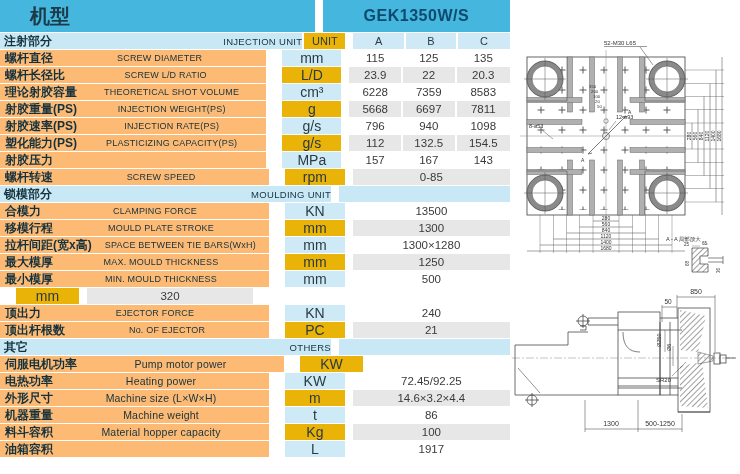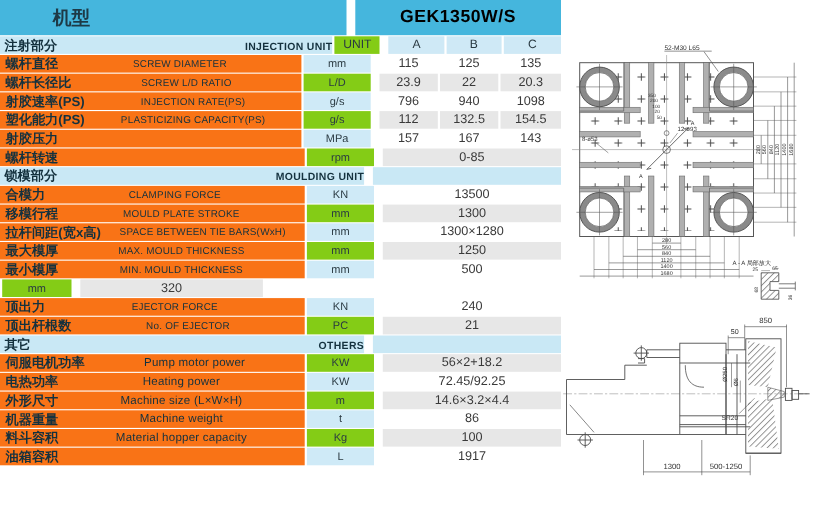--- a/index.html
+++ b/index.html
@@ -4,36 +4,36 @@
 <style>
   html,body{margin:0;padding:0;background:#fff;}
   .stage{position:relative;width:740px;height:474px;background:#fff;overflow:hidden;
          font-family:"Liberation Sans","DejaVu Sans",sans-serif;}
   .spec{position:absolute;left:0;top:0;width:510px;}
   .r{display:flex;height:16px;margin-top:1px;}
   .r.hdr{height:32px;margin-top:0;}
   
   .c-title{width:331px;background:#45b6dd;display:flex;align-items:center;}
   .c-model{width:197px;margin-left:8px;background:#45b6dd;display:flex;align-items:center;justify-content:center;
-           font-size:16px;font-weight:bold;color:#000000;letter-spacing:.5px;}
-  .t-cn{font-size:17px;font-weight:bold;color:#1d3a47;padding-left:48px;}
+           font-size:16px;font-weight:bold;color:#0c4a6e;letter-spacing:.5px;}
+  .t-cn{font-size:20px;font-weight:bold;color:#1d3a47;padding-left:30px;}
   .t-en{flex:1;text-align:center;font-size:16px;font-weight:bold;color:#1d3a47;letter-spacing:1px;}
   
   .c-sec{width:331px;background:#c9e8f5;display:flex;align-items:baseline;justify-content:space-between;}
   .sec-cn{font-size:12px;font-weight:bold;color:#14313e;padding-left:4px;}
-  .sec-en{font-size:9.5px;color:#14313e;margin-left:8px;letter-spacing:.3px;font-weight:bold;}
+  .sec-en{font-size:9.5px;color:#14313e;margin-left:8px;letter-spacing:.3px;}
   .c-secval{width:171px;margin-left:8px;background:#c9e8f5;}
   
-  .c-label{width:284px;background:#f97316;display:flex;align-items:center;}
+  .c-label{width:284px;background:#fdba74;display:flex;align-items:center;}
   .cn{font-size:12px;font-weight:bold;color:#14313e;padding-left:5px;white-space:nowrap;}
   .en{flex:1;text-align:center;font-size:9px;color:#14313e;white-space:nowrap;letter-spacing:.2px;}
   .en.big{font-size:10.5px;}
-  .c-unit{width:63px;margin-left:2px;background:#cfeaf7;display:flex;align-items:center;justify-content:center;
-          font-size:10px;color:#2a3a42;}
-  .c-unit.alt{background:#84cc16;}
+  .c-unit{width:63px;margin-left:16px;background:#cfeaf7;display:flex;align-items:center;justify-content:center;
+          font-size:14px;color:#2a3a42;}
+  .c-unit.alt{background:#eab308;}
   .c-val{width:55px;display:flex;align-items:center;justify-content:center;font-size:11.5px;color:#3a3a3a;}
   .c-val.a{margin-left:8px;}
   .c-val.m2{margin-left:2px;}
   .c-val.cc{width:57px;}
   .c-abc{background:#cfe9f6;font-size:11px;color:#2a3a42;}
   .vspan{width:166px;margin-left:8px;}
   .vw{background:#ffffff;text-align:right;}
   .vg{background:#e7e7e7;}
   .drawing{position:absolute;left:510px;top:0;}
   svg text{fill:#333;}
@@ -78,20 +78,40 @@
           <span class="cn">螺杆长径比</span>
           <span class="en">SCREW L/D RATIO</span>
         </div>
       <div class="c-unit alt">L/D</div>
       <div class="c-val a vg">23.9</div>
       <div class="c-val m2 vg">22</div>
       <div class="c-val m2 cc vg">20.3</div>
     </div>
     <div class="r">
       <div class="c-label">
+          <span class="cn">理论射胶容量</span>
+          <span class="en">THEORETICAL SHOT VOLUME</span>
+        </div>
+      <div class="c-unit">cm³</div>
+      <div class="c-val a vw">6228</div>
+      <div class="c-val m2 vw">7359</div>
+      <div class="c-val m2 cc vw">8583</div>
+    </div>
+    <div class="r">
+      <div class="c-label">
+          <span class="cn">射胶重量(PS)</span>
+          <span class="en">INJECTION WEIGHT(PS)</span>
+        </div>
+      <div class="c-unit alt">g</div>
+      <div class="c-val a vg">5668</div>
+      <div class="c-val m2 vg">6697</div>
+      <div class="c-val m2 cc vg">7811</div>
+    </div>
+    <div class="r">
+      <div class="c-label">
           <span class="cn">射胶速率(PS)</span>
           <span class="en">INJECTION RATE(PS)</span>
         </div>
       <div class="c-unit">g/s</div>
       <div class="c-val a vw">796</div>
       <div class="c-val m2 vw">940</div>
       <div class="c-val m2 cc vw">1098</div>
     </div>
     <div class="r">
       <div class="c-label">
@@ -108,20 +128,21 @@
           <span class="cn">射胶压力</span>
         </div>
       <div class="c-unit">MPa</div>
       <div class="c-val a vw">157</div>
       <div class="c-val m2 vw">167</div>
       <div class="c-val m2 cc vw">143</div>
     </div>
     <div class="r">
       <div class="c-label">
           <span class="cn">螺杆转速</span>
+          <span class="en">SCREW SPEED</span>
         </div>
       <div class="c-unit alt">rpm</div>
       <div class="c-val vspan vg">0-85</div>
     </div>
 
     <div class="r">
       <div class="c-sec">
         <span class="sec-cn">锁模部分</span>
         <span class="sec-en">MOULDING UNIT</span>
       </div>
@@ -196,21 +217,20 @@
       </div>
       <div class="c-secval"></div>
     </div>
 
     <div class="r">
       <div class="c-label">
           <span class="cn">伺服电机功率</span>
           <span class="en big">Pump motor power</span>
         </div>
       <div class="c-unit alt">KW</div>
-      <div class="c-val vspan vg">56×2+18.2</div>
     </div>
     <div class="r">
       <div class="c-label">
           <span class="cn">电热功率</span>
           <span class="en big">Heating power</span>
         </div>
       <div class="c-unit">KW</div>
       <div class="c-val vspan vw">72.45/92.25</div>
     </div>
     <div class="r">

